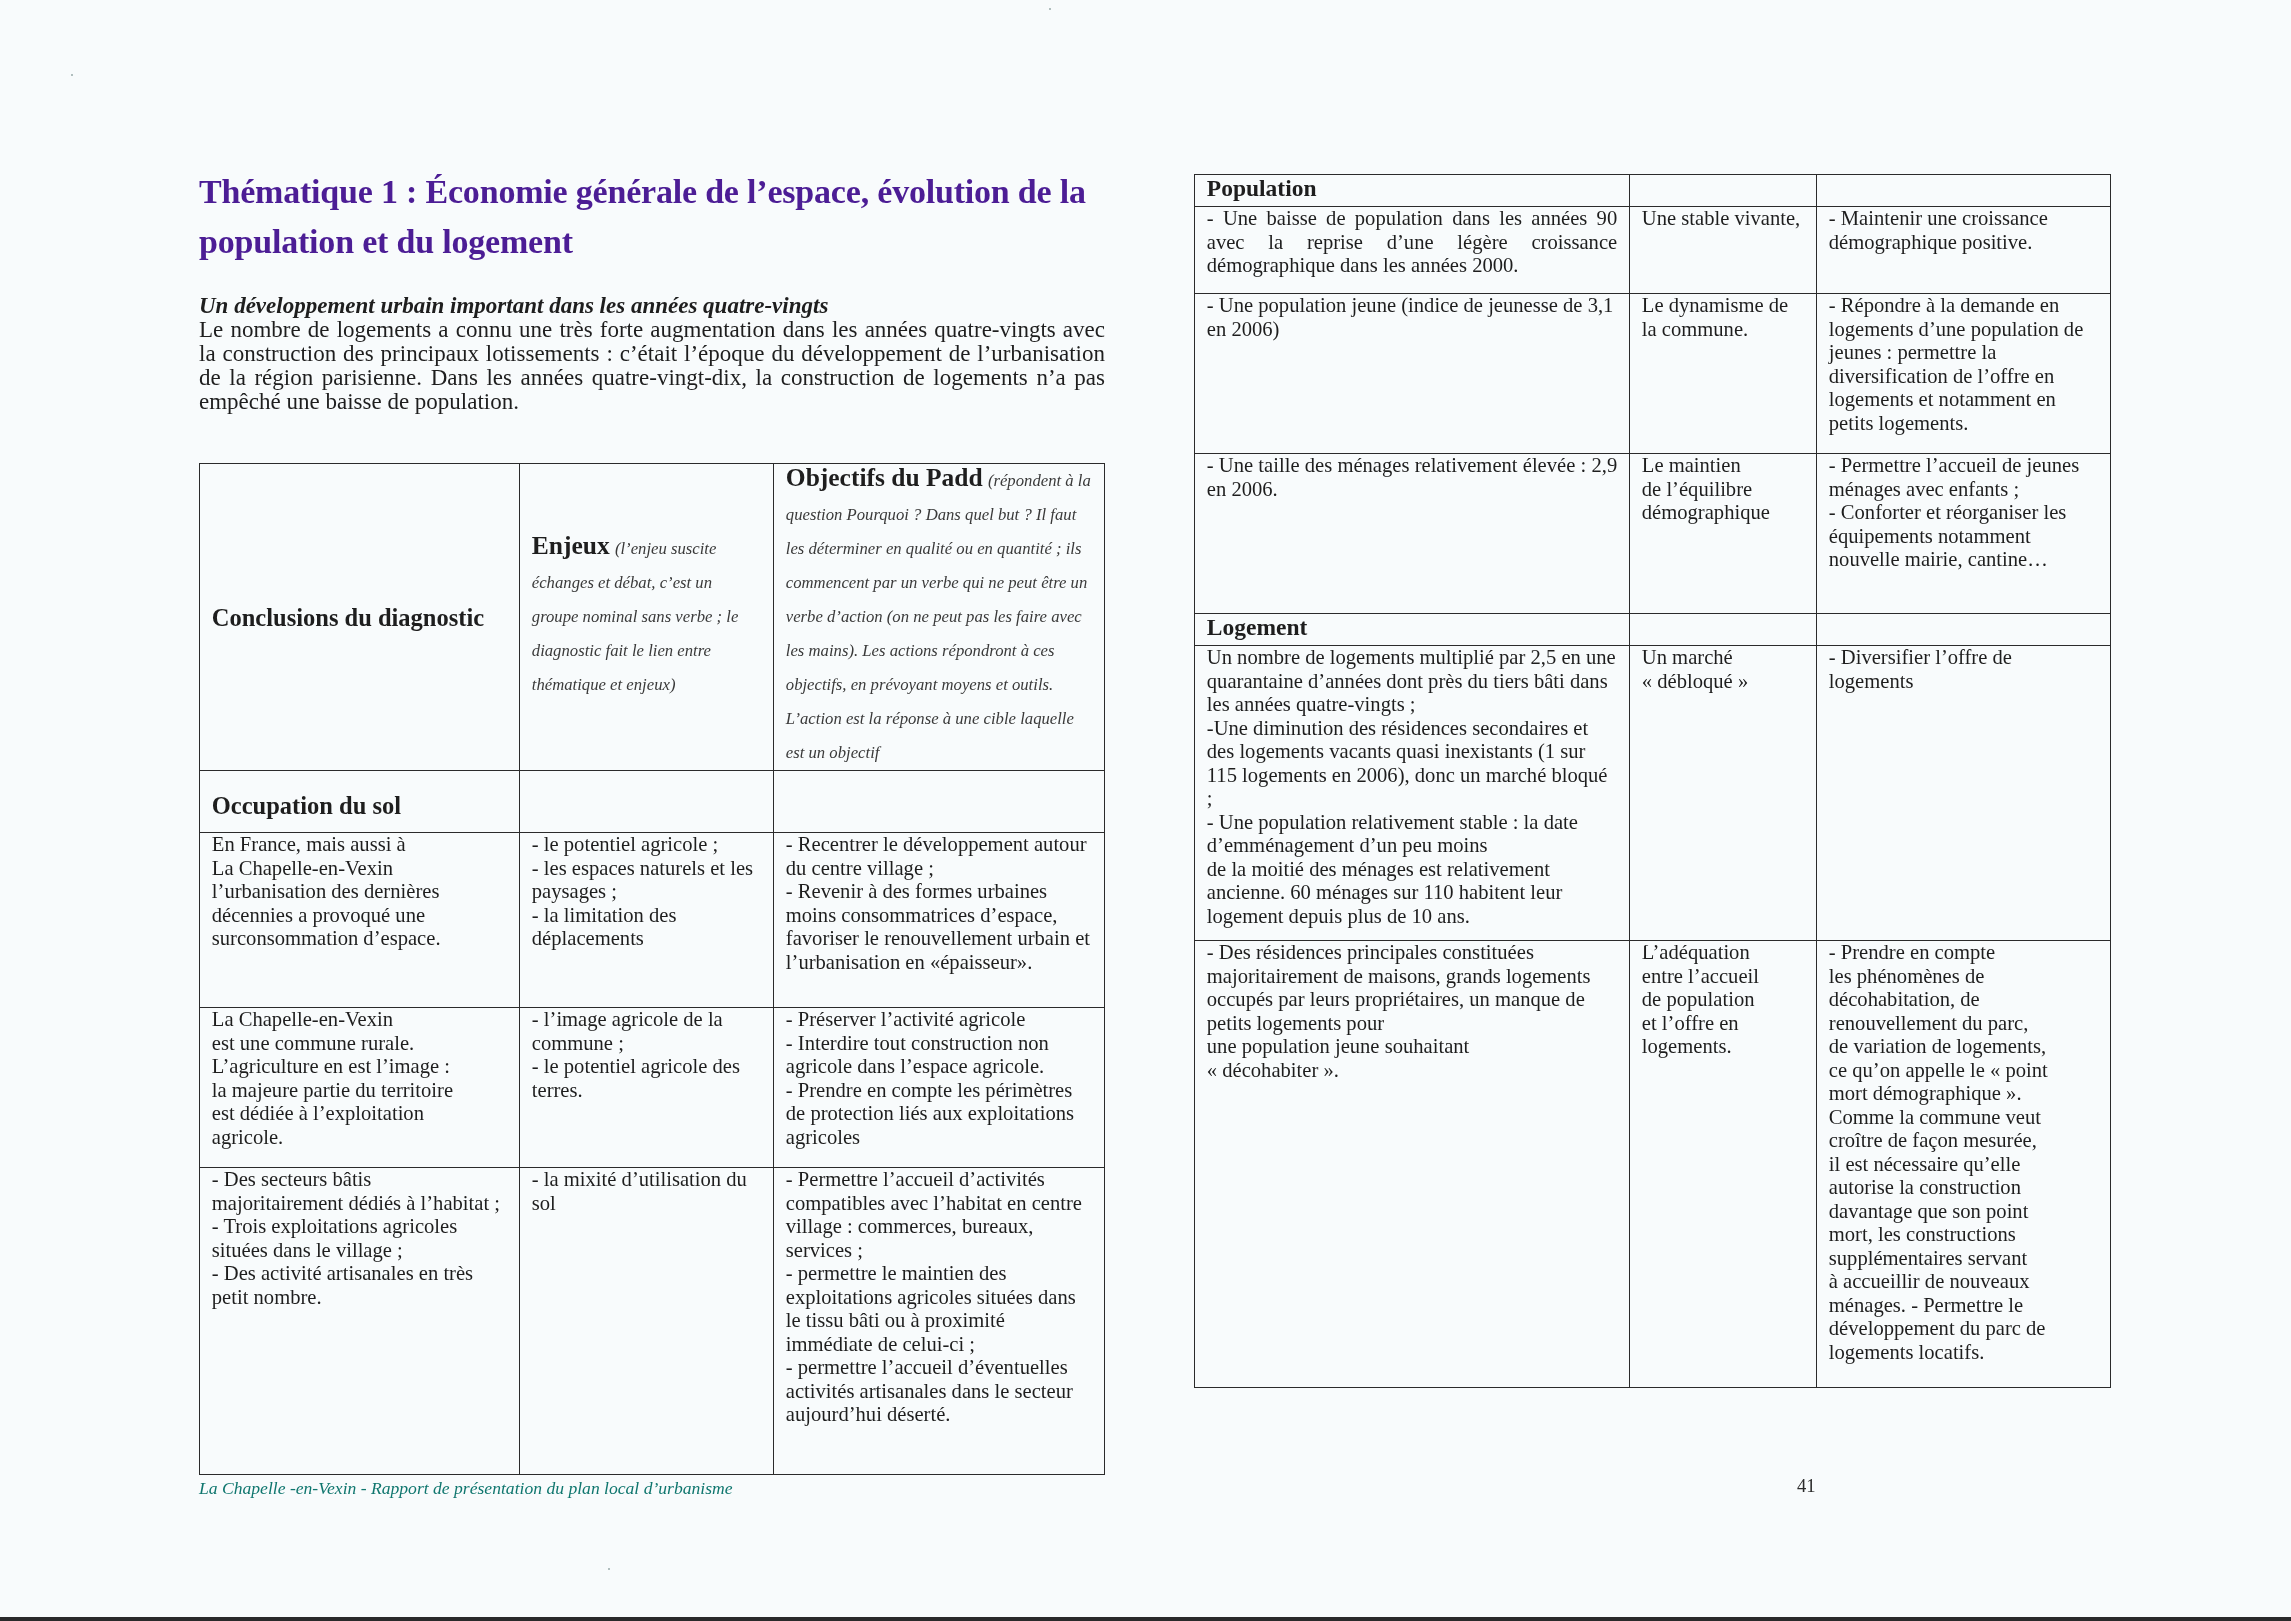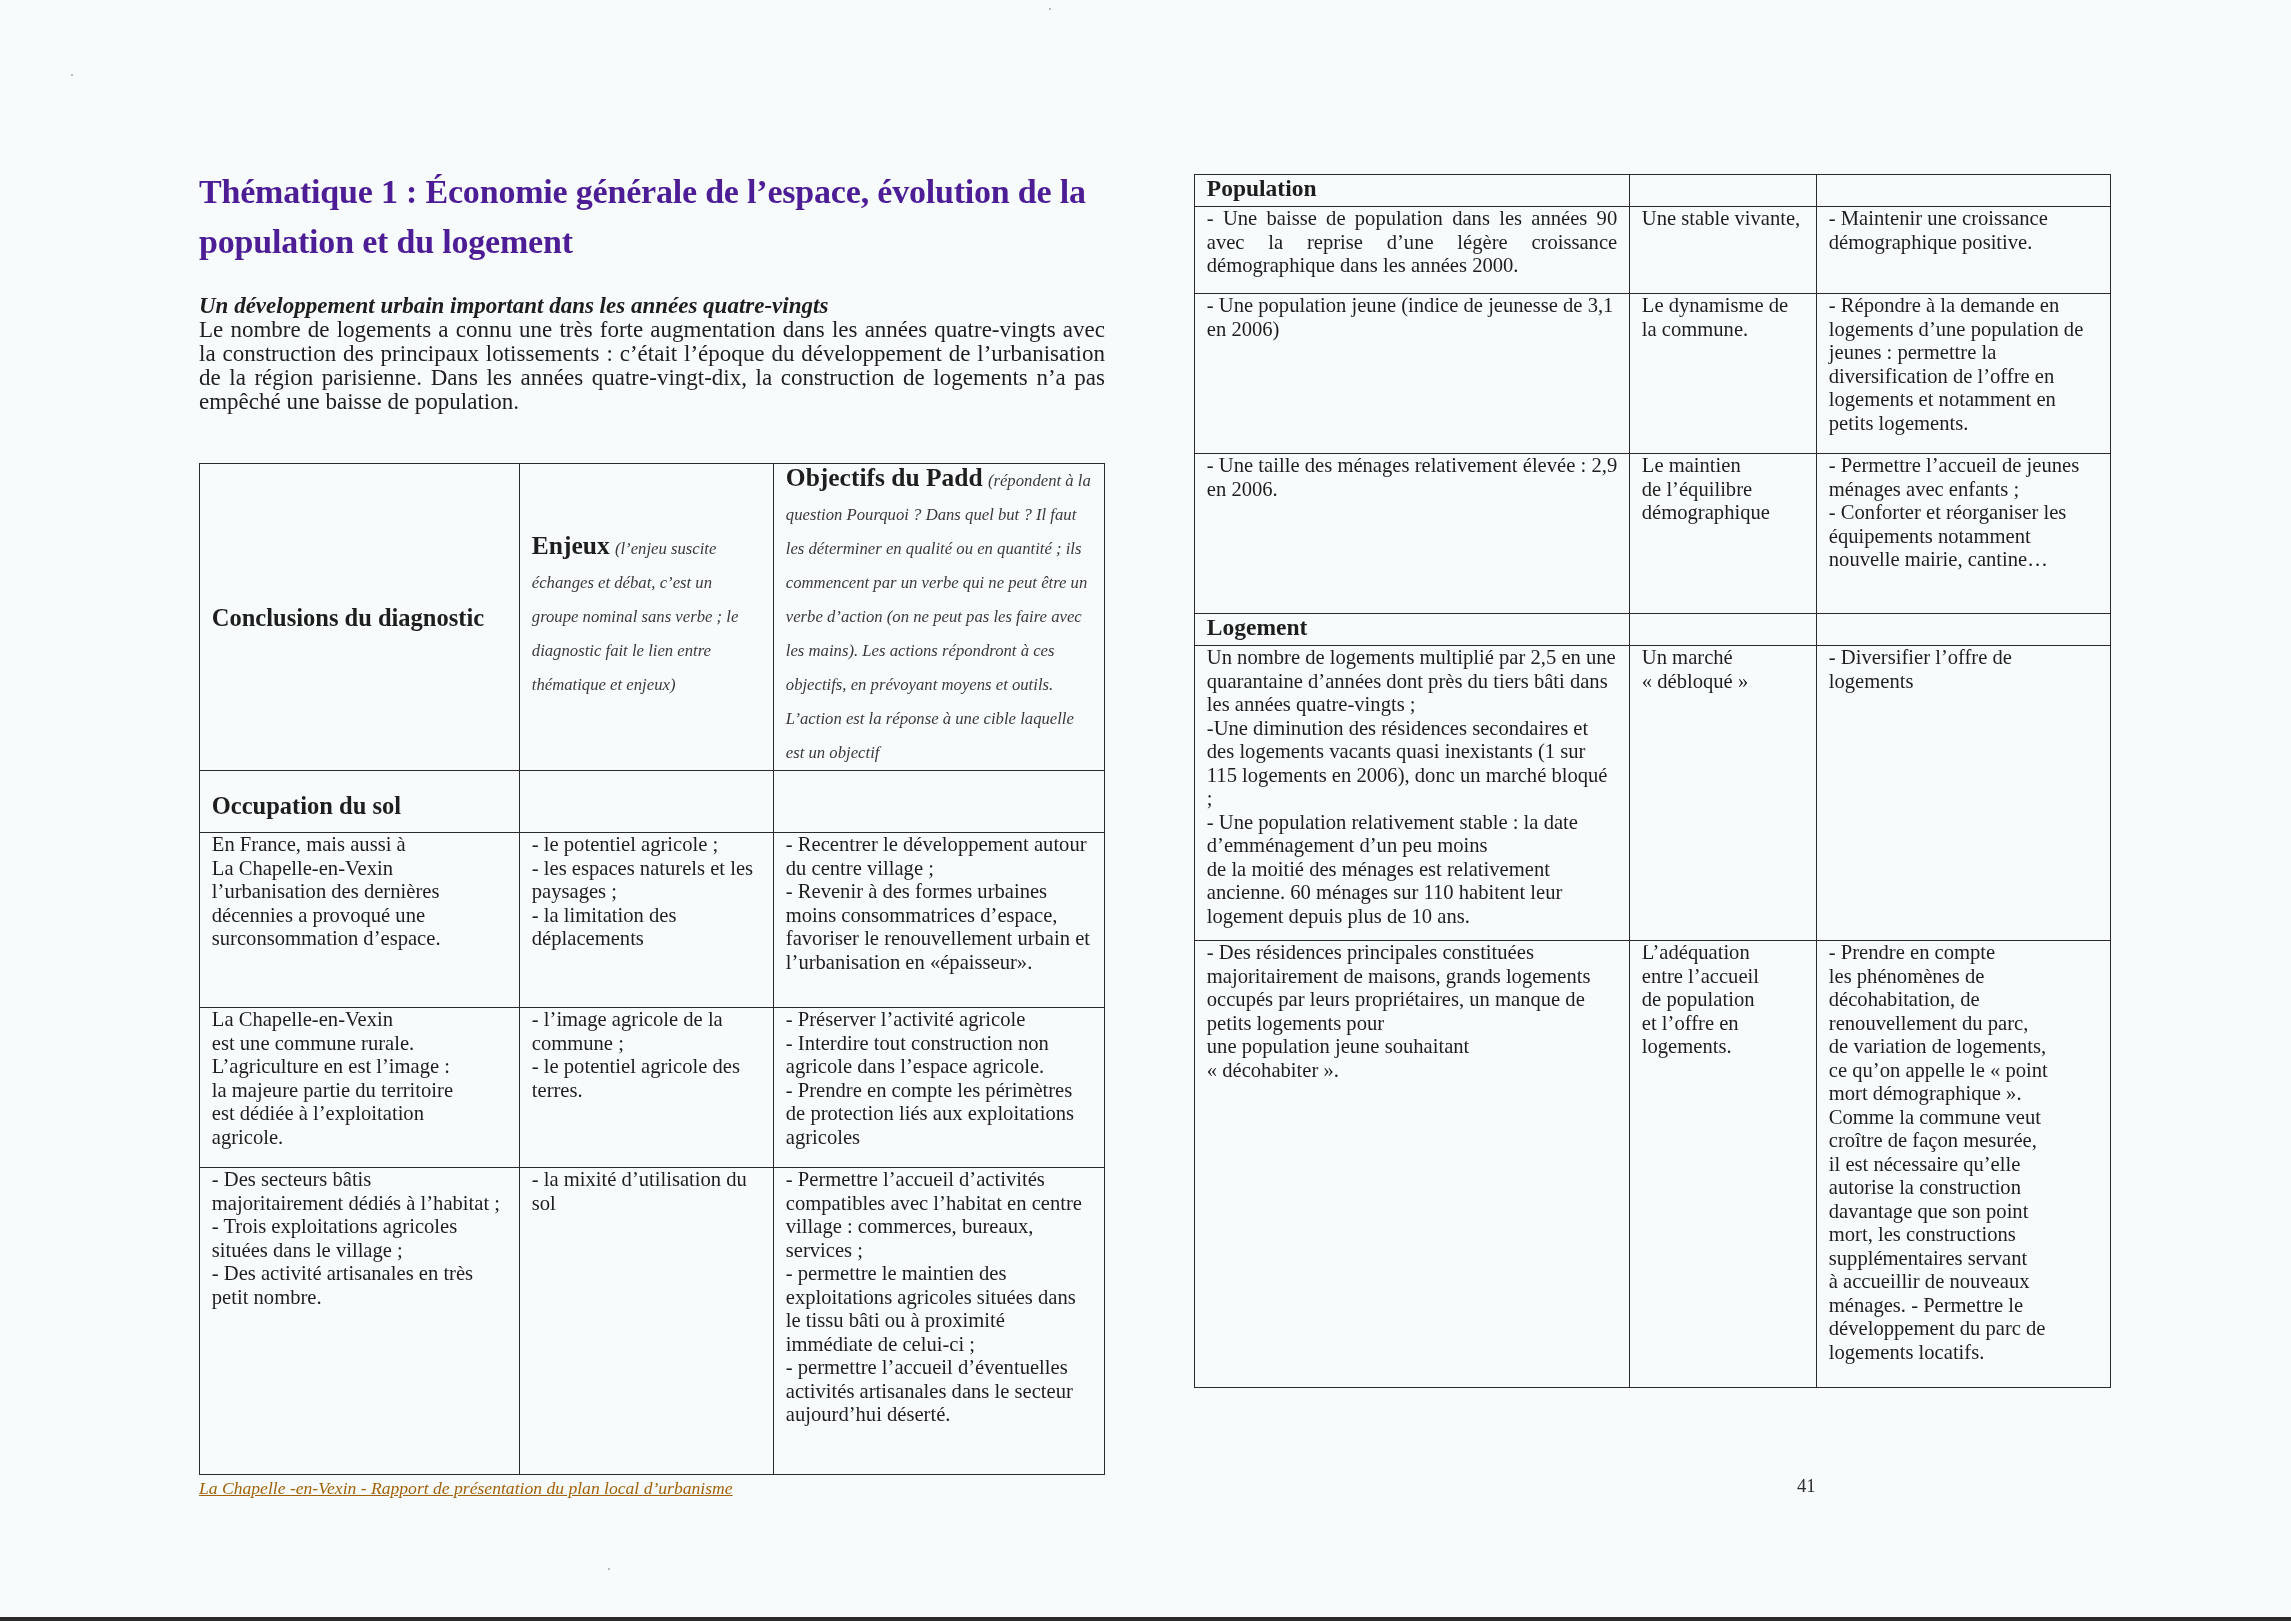--- a/index.html
+++ b/index.html
@@ -143,22 +143,21 @@
     .r-log1 td { height: 294px; }
     .r-log2 td { height: 446px; border-radius: 28px; }
     .justify { text-align: justify; }
 
     .footer-left {
       position: absolute;
       left: 199px;
       top: 1478px;
       font-style: italic;
       font-size: 17.6px;
-      color: #a16207;
-      text-decoration: underline;
+      color: #0f766e;
     }
     .footer-right {
       position: absolute;
       left: 1797px;
       top: 1475px;
       font-size: 18.6px;
       color: #2a2a2a;
     }
   </style>
 </head>

